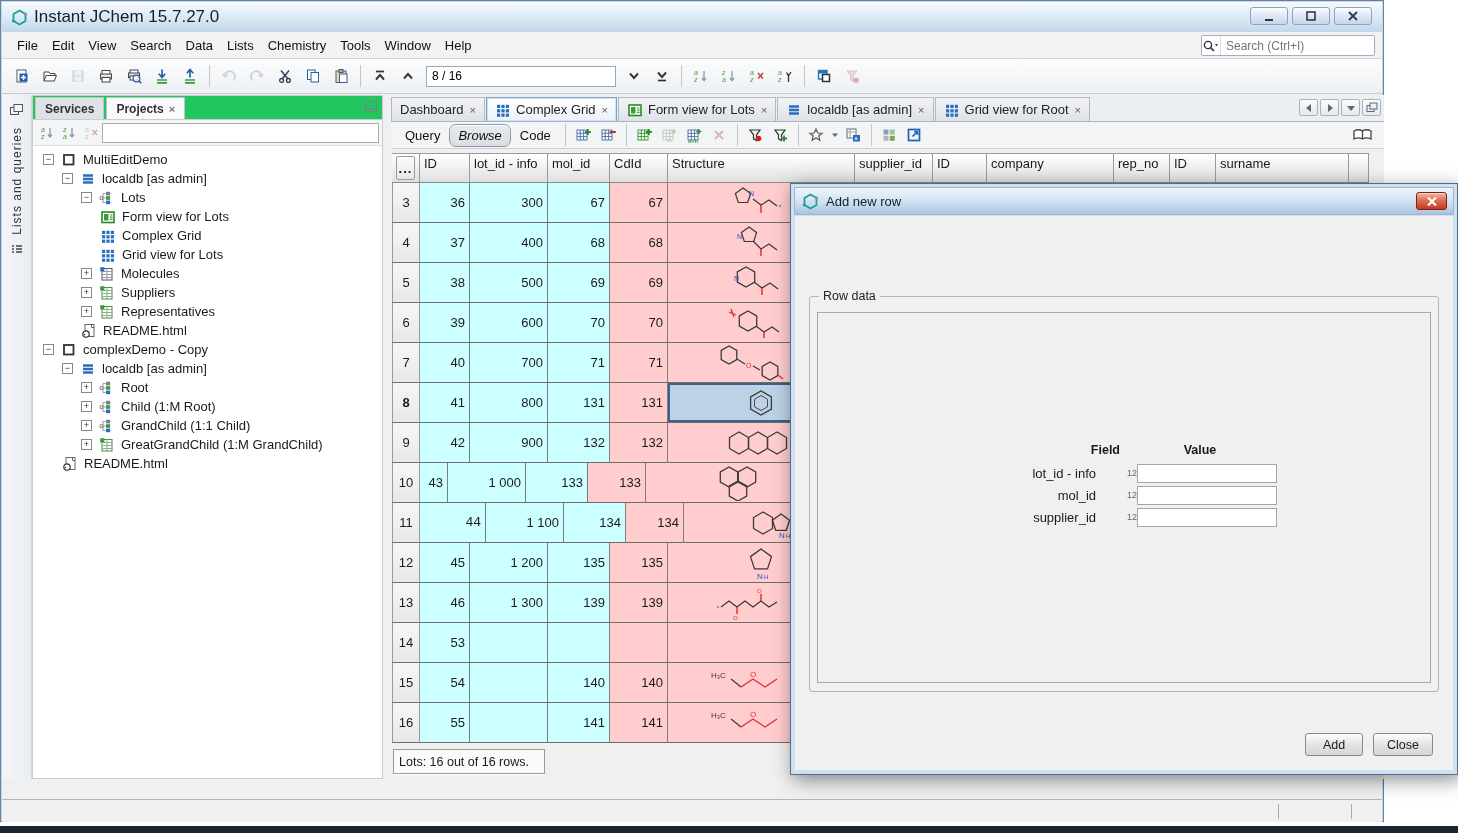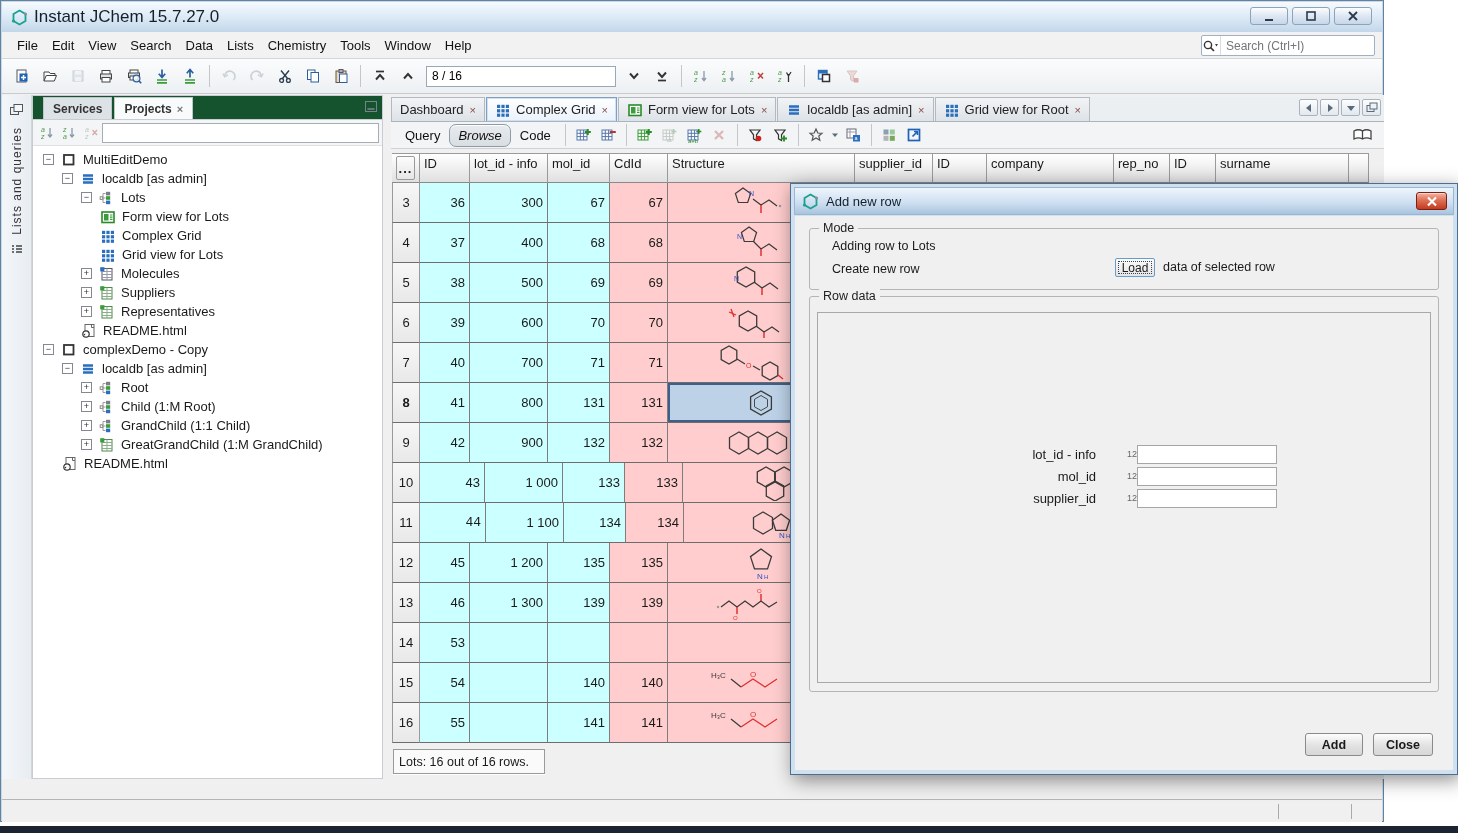--- a/index.html
+++ b/index.html
@@ -31,21 +31,21 @@
   .tbtn.disabled { opacity:.45; }
   .tsep { width:1px; height:22px; background:#c4c7ca; margin:0 5px; }
   #record-input { width:190px; height:21px; border:1px solid #9aa7b5; font-size:12px; padding-left:5px; margin:0 4px; font-family:inherit; }
 
   
   #left-strip { position:absolute; left:1px; top:94px; width:30px; height:684px;
     background:linear-gradient(90deg,#f3f6f9,#e8edf2); border-right:1px solid #d3d7db; display:flex; flex-direction:column; align-items:center; }
   #left-strip .vlabel { writing-mode:vertical-rl; transform:rotate(180deg); font-size:12px; color:#333; margin-top:10px; letter-spacing:1px; }
 
   #explorer { position:absolute; left:31px; top:94px; width:351px; height:684px; background:#fff; border:1px solid #c9cdd2; }
-  #explorer-tabs { height:24px; background:#14532d; border-bottom:1px solid #c9cdd2; display:flex; align-items:flex-end; position:relative;padding-left:8px; }
+  #explorer-tabs { height:24px; background:#22c55e; border-bottom:1px solid #c9cdd2; display:flex; align-items:flex-end; position:relative; }
   .etab { height:22px; padding:3px 9px; font-size:12px; font-weight:bold; color:#333;
     border:1px solid #bfc4ca; border-bottom:none; background:#dde2e7; display:flex; align-items:center; margin-left:2px; }
   .etab.active { background:#f8fafc; }
   .etab .tclose { margin-left:5px; color:#777; font-size:11px; }
   #explorer-min { position:absolute; right:4px; top:4px; }
   #explorer-filter { height:26px; display:flex; align-items:center; padding:2px 3px; background:#f4f5f6; border-bottom:1px solid #e0e0e0; }
   #explorer-filter .fic { width:22px; height:20px; display:flex; align-items:center; justify-content:center; }
   #explorer-filter input { flex:1; height:20px; border:1px solid #a8adb4; font-family:inherit; padding-left:3px; }
   #tree { padding-top:4px; }
   .trow { height:19px; display:flex; align-items:center; font-size:13px; white-space:nowrap; }
@@ -122,21 +122,21 @@
   #dlg-form { position:absolute; left:118px; top:130px; }
   .f-header { display:flex; height:19px; font-weight:bold; font-size:12.5px; }
   .f-header .fh1 { width:184px; text-align:right; }
   .f-header .fh2 { width:140px; text-align:center; margin-left:10px; }
   .f-row { display:flex; align-items:center; height:22px; }
   .f-label { width:160px; text-align:right; font-size:13px; }
   .f-type { width:24px; text-align:center; color:#666;padding-left:31px; }
   .f-type.num { font-size:9px; letter-spacing:0; }
   .f-type.txt { font-family:"Liberation Serif", serif; font-size:13px; }
   .f-input { width:140px; height:19px; border:1px solid #a6a6a6; background:#fff; margin-left:10px; font-family:inherit; padding:0 3px; }
-  #dlg-buttons { position:absolute; right:20px; bottom:14px; display:flex;font-weight:bold; }
+  #dlg-buttons { position:absolute; right:20px; bottom:14px; display:flex; }
   .dbtn { height:23px; border:1px solid #8a8a8a; border-radius:3px; background:linear-gradient(#fdfdfd,#e2e2e2 55%,#d7d7d7);
     font-size:12.5px; display:flex; align-items:center; justify-content:center; margin-left:10px; }
   #add-btn { width:58px; } #close-btn { width:60px; }
 
   svg { display:block; }
   .sortglyph text { font-style:italic; }
 </style>
 </head>
 <body>
 
@@ -956,21 +956,21 @@
             <div class="g-cell c-white" style="width: 78px;"></div>
             <div class="g-cell c-white" style="width: 54px;"></div>
             <div class="g-cell c-white" style="width: 127px;"></div>
             <div class="g-cell c-white" style="width: 56px;"></div>
             <div class="g-cell c-white" style="width: 46px;"></div>
             <div class="g-cell c-white" style="width: 133px;"></div>
             <div class="g-cell c-white" style="width: 20px;"></div>
           </div>
           <div class="g-row">
             <div class="g-cell g-rowhdr" style="width: 28px;">10</div>
-            <div class="g-cell c-cyan g-num" style="width: 65px;">43</div>
+            <div class="g-cell c-cyan g-num" style="width: 28px;">43</div>
             <div class="g-cell c-cyan g-num" style="width: 78px;">1 000</div>
             <div class="g-cell c-cyan g-num" style="width: 62px;">133</div>
             <div class="g-cell c-pink g-num" style="width: 58px;">133</div>
             <div class="g-cell c-pink g-struct" style="width: 187px;">
               <svg width="140" height="36" viewBox="0 0 140 36">
                 <polygon points="60.0,2.0 51.3,7.0 51.3,17.0 60.0,22.0 68.7,17.0 68.7,7.0" fill="none" stroke="#3a3a3a" stroke-width="1.3"></polygon>
                 <polygon points="78.0,2.0 69.3,7.0 69.3,17.0 78.0,22.0 86.7,17.0 86.7,7.0" fill="none" stroke="#3a3a3a" stroke-width="1.3"></polygon>
                 <polygon points="69.0,16.0 60.3,21.0 60.3,31.0 69.0,36.0 77.7,31.0 77.7,21.0" fill="none" stroke="#3a3a3a" stroke-width="1.3"></polygon>
               </svg>
             </div>
@@ -1130,31 +1130,28 @@
           </svg>
         </span>
       <span class="title">Add new row</span>
     </div>
     <div id="dlg-close">
       <svg width="12" height="11">
           <path d="M2 1.5 L10 9.5 M10 1.5 L2 9.5" stroke="#fff" stroke-width="2.2"></path>
         </svg>
     </div>
     <div id="dlg-body">
-      <div class="groupbox" id="grp-mode">
-        <span class="glabel">Mode</span>
-        <span class="mline1">Adding row to Lots</span>
-        <span class="mline2">Create new row</span>
-        <div id="load-btn">Load</div>
-        <span id="load-suffix">data of selected row</span>
-      </div>
       <div class="groupbox" id="grp-rowdata">
         <span class="glabel">Row data</span>
         <div id="rowdata-panel">
           <div id="dlg-form">
+            <div class="f-header">
+              <span class="fh1">Field</span>
+              <span class="fh2">Value</span>
+            </div>
             <div id="dlg-fields">
                 <div class="f-row">
                   <span class="f-label">lot_id - info</span>
                   <span class="f-type num">123</span>
                   <input class="f-input" value="" style="">
                 </div>
                 <div class="f-row">
                   <span class="f-label">mol_id</span>
                   <span class="f-type num">123</span>
                   <input class="f-input" value="" style="">

